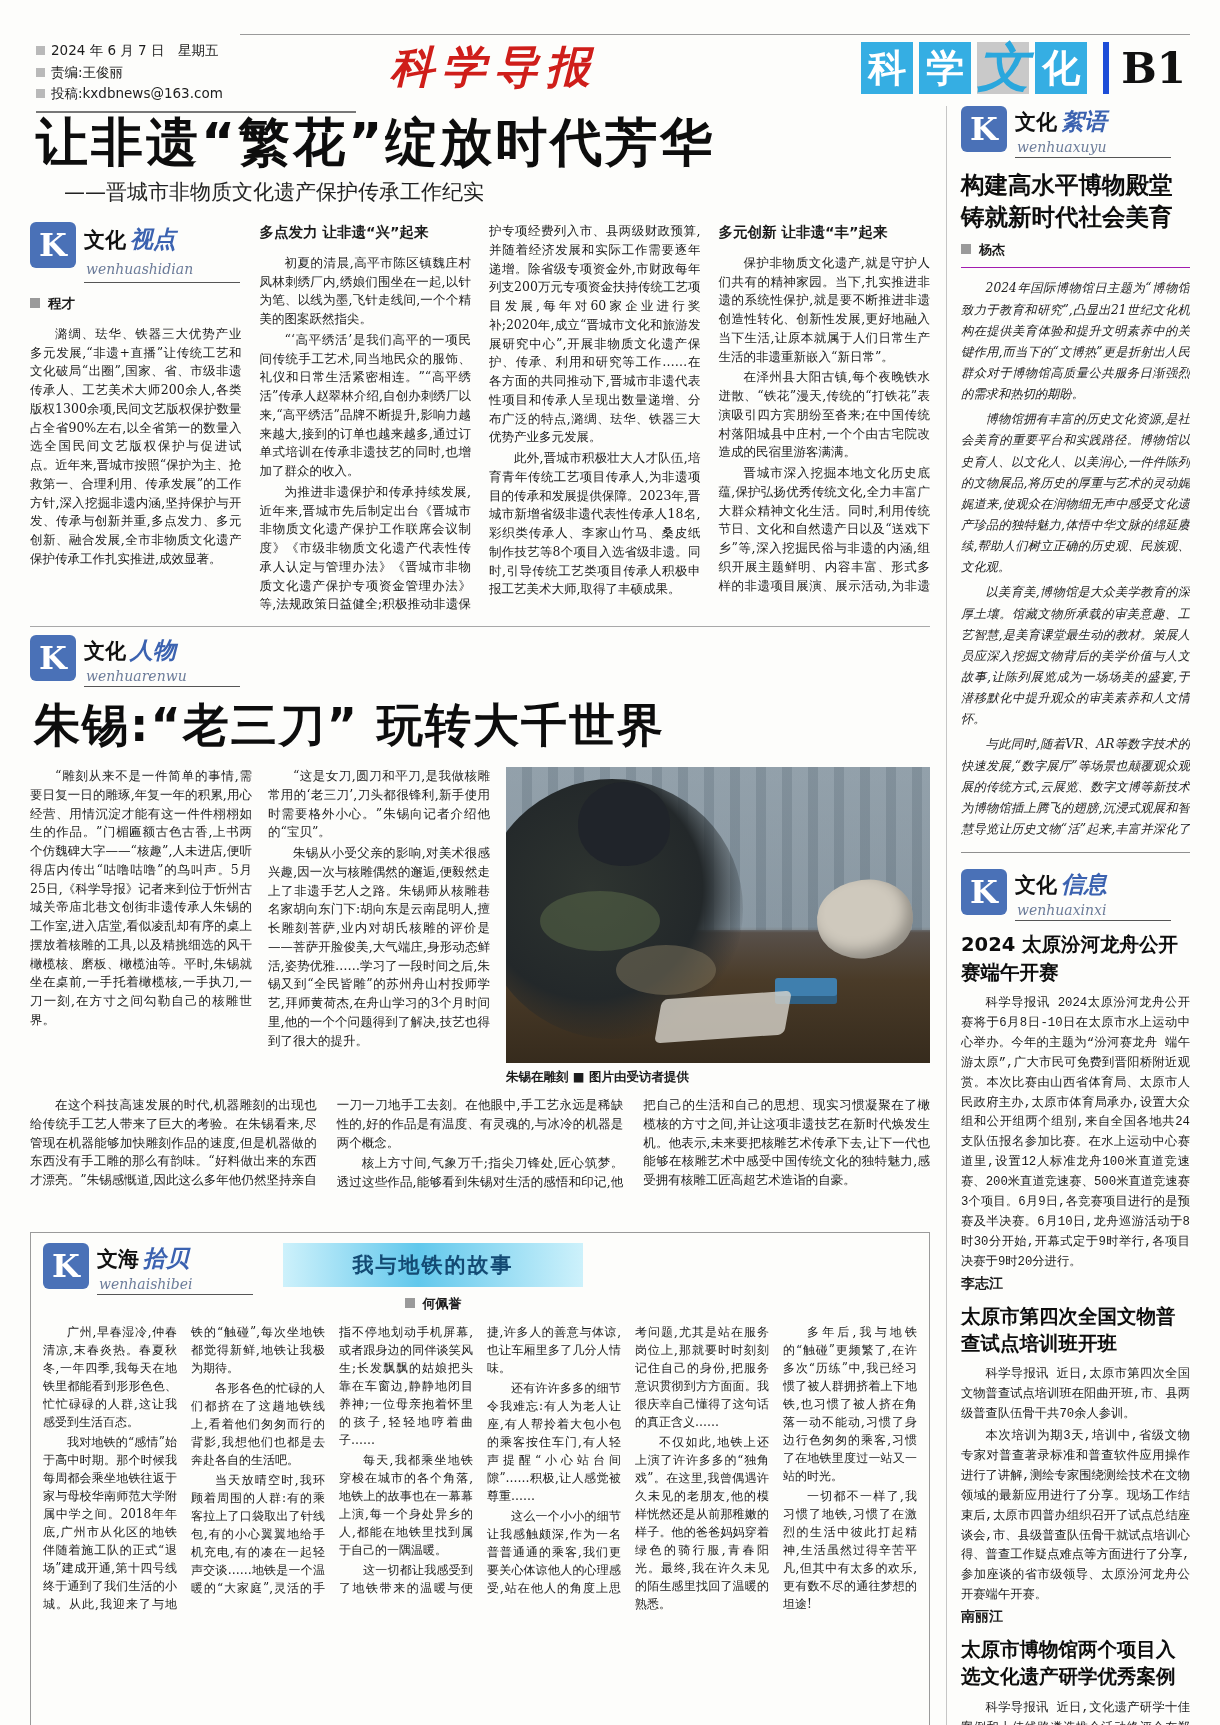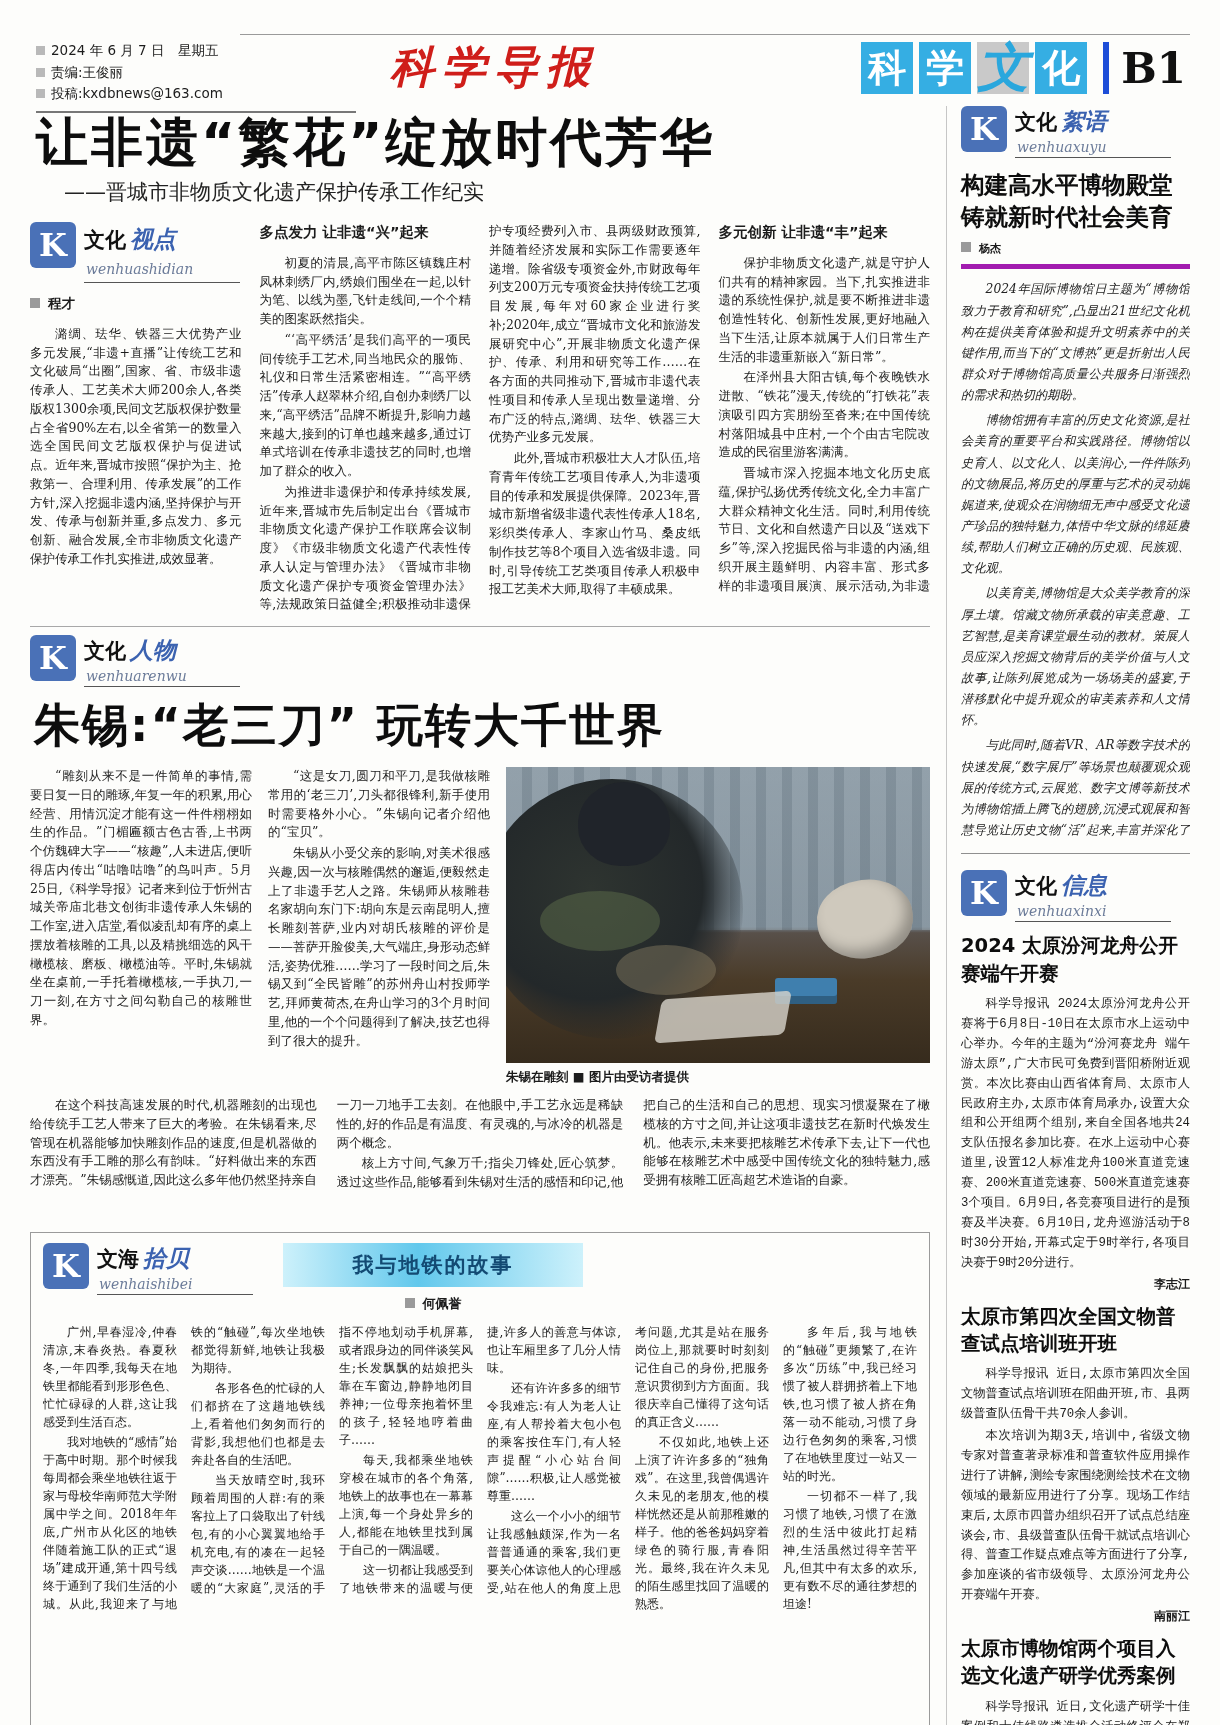--- a/index.html
+++ b/index.html
@@ -58,27 +58,27 @@
   .rw-bottom { column-count:3; column-gap:20px; height:120px; margin-top:10px; }
   
   .sb { border:1px solid #9a9a9a; margin-top:16px; padding:10px 12px 12px; position:relative; height:512px; }
   .sb-head { display:grid; grid-template-columns:220px 1fr 200px; align-items:start; }
   .sb-titlewrap { justify-self:start; margin-left:20px; text-align:center; width:300px; }
   .sb-titlebox { background:linear-gradient(90deg,#cdf1fb 0%,#62c8ec 45%,#cdf1fb 100%); padding:8px 0; font-family:"DejaVu Sans",sans-serif; font-weight:800; font-size:21px; color:#134a73; letter-spacing:2px; }
   .sb-byline { font-family:"DejaVu Sans",sans-serif; font-size:13px; font-weight:700; margin-top:8px; }
   .sb-cols { column-count:6; column-gap:14px; height:408px; font-size:12px; margin-top:10px; }
   
   .xy-head { font-family:"DejaVu Sans",sans-serif; font-weight:800; font-size:23.5px; line-height:1.35; margin:12px 0 8px; color:#0d0d0d; }
-  .xy-byline { font-family:"DejaVu Sans",sans-serif; font-size:11px; font-weight:700; border-bottom:5px solid #a21caf; padding-bottom:8px; margin-bottom:10px; }
+  .xy-byline { font-family:"DejaVu Sans",sans-serif; font-size:13px; font-weight:700; border-bottom:1px solid #a21caf; padding-bottom:8px; margin-bottom:10px; }
   .xy-body { height:560px; overflow:hidden; }
   .xy-body p { font-style:italic; font-size:12.3px; line-height:1.72; text-indent:2em; text-align:justify; margin-bottom:4px; color:#222; }
   .side-div { border:none; border-top:1px solid #8f8f8f; margin:14px 0 16px; }
   .xi-title { font-family:"DejaVu Sans",sans-serif; font-weight:800; font-size:19.5px; line-height:1.4; margin:10px 0 8px; color:#0d0d0d; }
   .xi-body p { font-size:12.3px; line-height:1.62; text-indent:2em; text-align:justify; margin-bottom:2px;font-family:Liberation Mono, monospace; }
-  .xi-author { text-align:right; font-family:Liberation Sans, sans-serif; font-weight:700; font-size:12px; margin:2px 0 10px; }
+  .xi-author { text-align:left; font-family:Liberation Sans, sans-serif; font-weight:700; font-size:14px; margin:2px 0 10px; }
 </style>
 </head>
 <body>
 
 <div class="page">
 
   <div class="hd">
     <div class="hd-topline"></div>
     <div class="hd-meta">
       <div><span class="msq"></span><span>2024 年 6 月 7 日　星期五</span></div>

